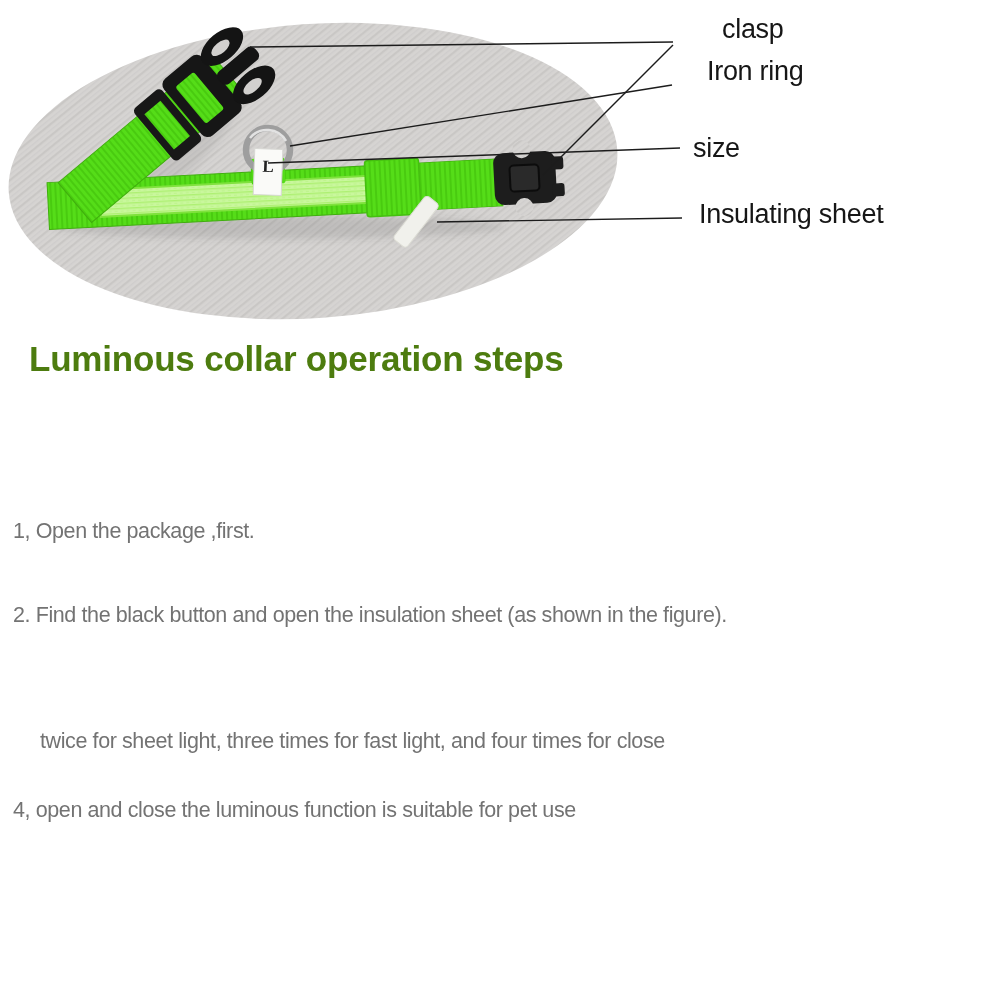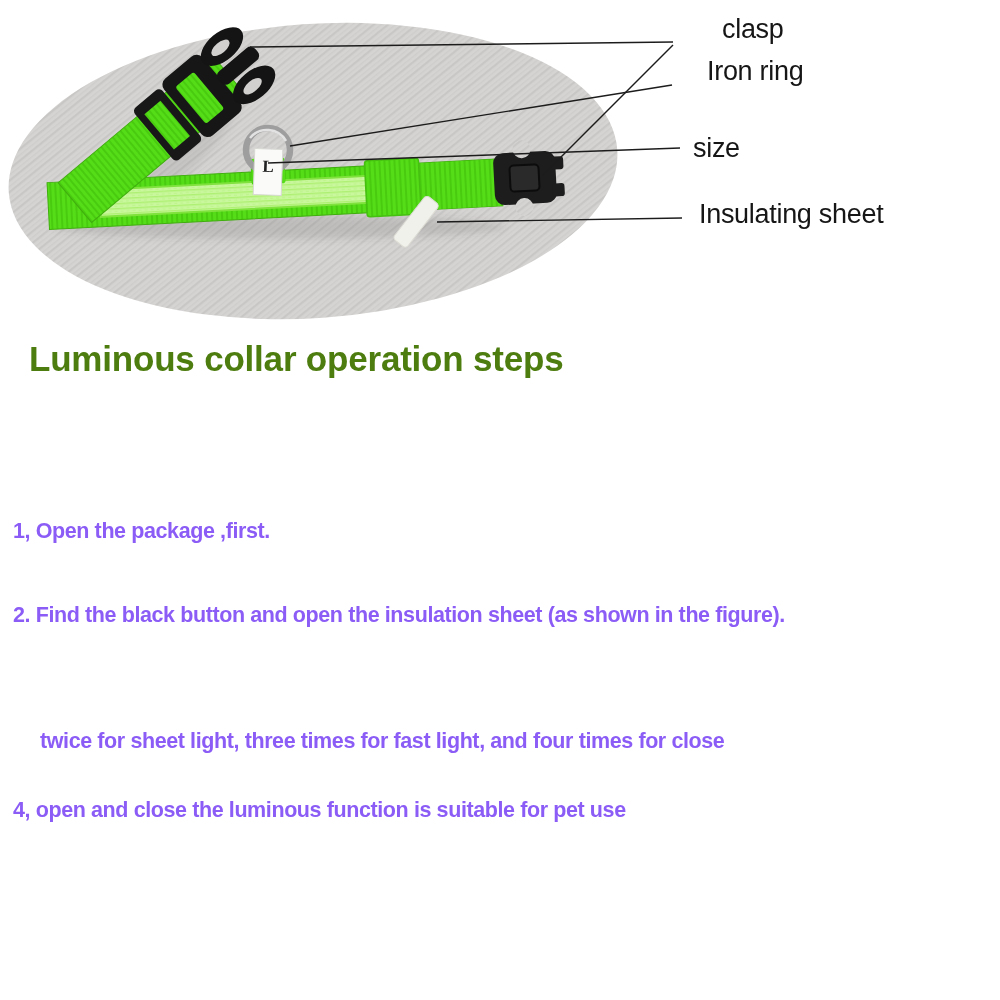--- a/index.html
+++ b/index.html
@@ -7,21 +7,21 @@
         font-family:"Liberation Sans",sans-serif;}
   .photo-svg{position:absolute;left:0;top:0;}
   .photo-label{position:absolute;color:#161616;font-size:27px;letter-spacing:-0.3px;
                white-space:nowrap;}
   #label-clasp{left:722px;top:14px;}
   #label-iron-ring{left:707px;top:56px;}
   #label-size{left:693px;top:133px;}
   #label-insulating-sheet{left:699px;top:199px;}
   .heading{position:absolute;left:29px;top:331px;font-size:35px;font-weight:bold;
            color:#4d7c0f;letter-spacing:-0.2px;white-space:nowrap;margin-top:8px;}
-  .step{position:absolute;font-size:21.5px;font-weight:700;color:#8b5cf6;
+  .step{position:absolute;font-size:21.5px;font-weight:400;color:#737373;
         letter-spacing:-0.4px;white-space:nowrap;}
   #step-1{left:13px;top:519px;}
   #step-2{left:13px;top:603px;}
   #step-3-l1{left:13px;top:687px;}
   #step-3-l2{left:40px;top:729px;}
   #step-4{left:13px;top:798px;text-align:right;}
 </style>
 </head>
 <body>
 

